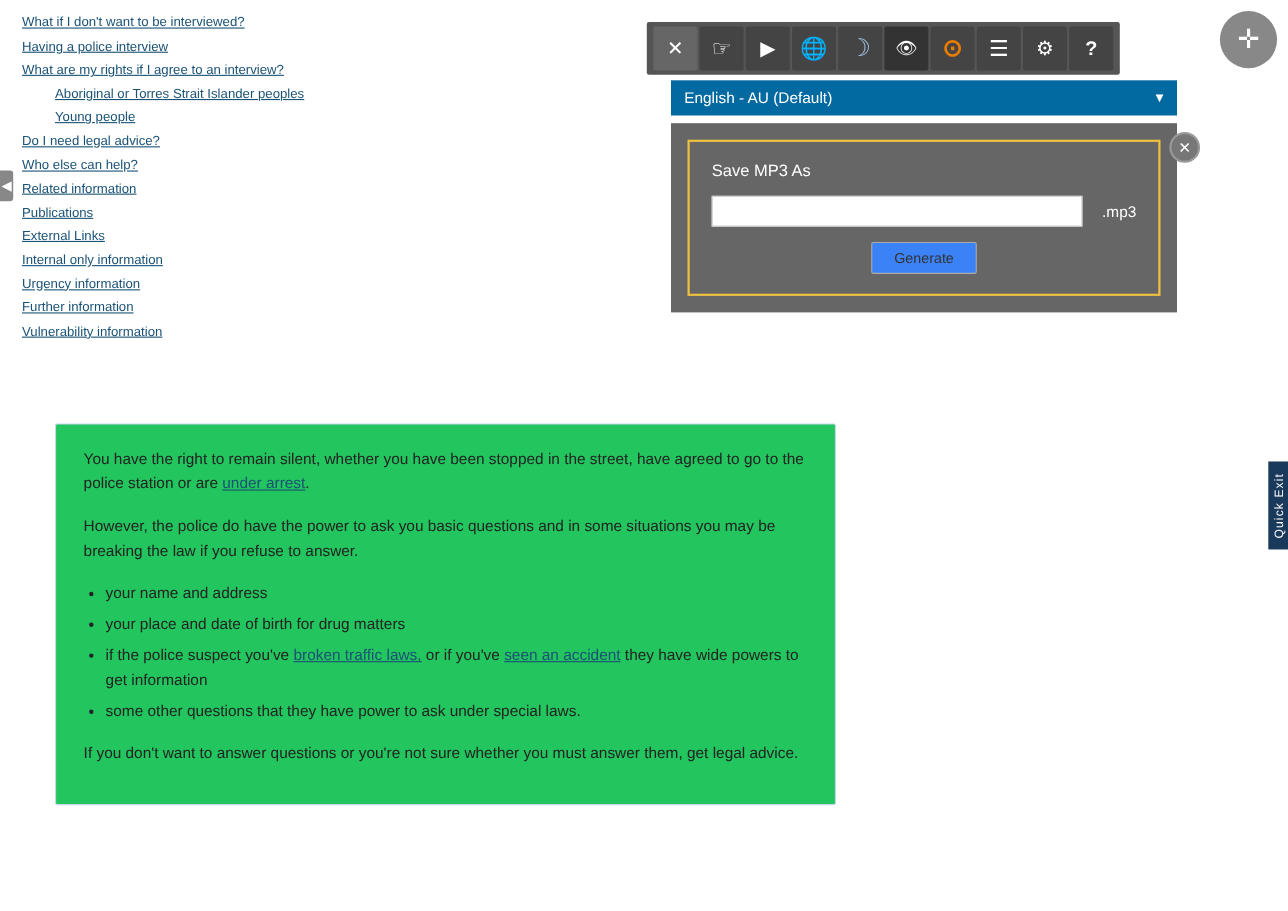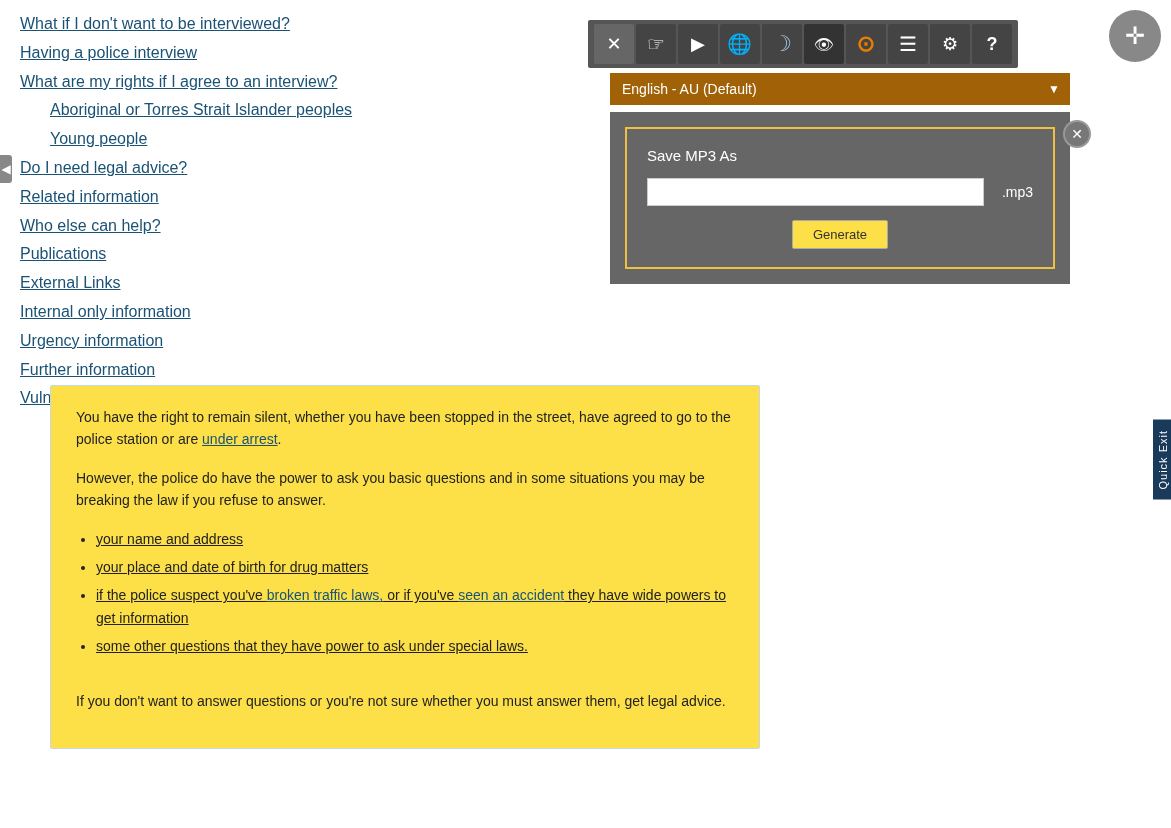--- a/index.html
+++ b/index.html
@@ -18,45 +18,44 @@
       position: absolute;
       top: 0;
       left: 0;
       width: 580px;
       padding: 10px 20px;
     }
     .left-nav a {
       color: #1a5276;
       display: block;
       line-height: 1.8;
-      font-size: 16px;
+      font-size: 12px;
     }
     .left-nav a.indented {
       padding-left: 30px;
     }
 
     
     .content-box {
       position: absolute;
       top: 385px;
       left: 50px;
       width: 710px;
-      background: #fde047;
+      background: #22c55e;
       border: 1px solid #c5d8e8;
       border-radius: 2px;
       padding: 20px 25px;
       font-size: 14px;
       color: #222;
       line-height: 1.6;
     }
     .content-box p { margin-bottom: 16px; }
     .content-box ul {
       margin-left: 20px;
-      margin-bottom: 32px;
-      text-decoration: underline;
+      margin-bottom: 15px;
     }
     .content-box ul li { margin-bottom: 6px; }
     .content-box a { color: #1a5276; text-decoration: underline; }
 
     
     .toolbar {
       position: absolute;
       top: 20px;
       left: 588px;
       display: flex;
@@ -109,21 +108,21 @@
 
     
     .lang-dropdown-container {
       position: absolute;
       top: 73px;
       left: 610px;
       width: 460px;
     }
     .lang-dropdown {
       width: 100%;
-      background: #a16207;
+      background: #0369a1;
       color: #fff;
       border: none;
       padding: 8px 12px;
       font-size: 14px;
       cursor: pointer;
       appearance: none;
       -webkit-appearance: none;
     }
     .lang-dropdown-wrapper {
       position: relative;
@@ -174,21 +173,21 @@
     }
     .save-mp3-ext {
       color: #fff;
       margin-left: 18px;
       font-size: 14px;
     }
     .save-mp3-generate {
       display: block;
       margin: 0 auto;
       padding: 6px 20px;
-      background: #fde047;
+      background: #3b82f6;
       color: #333;
       border: 1px solid #aaa;
       cursor: pointer;
       font-size: 13px;
       border-radius: 2px;
     }
     .save-mp3-close {
       position: absolute;
       top: 120px;
       left: 1063px;
@@ -242,22 +241,22 @@
 </head>
 <body>
 
 <nav class="left-nav">
 <a href="#">What if I don't want to be interviewed?</a>
     <a href="#">Having a police interview</a>
     <a href="#">What are my rights if I agree to an interview?</a>
     <a href="#" class="indented">Aboriginal or Torres Strait Islander peoples</a>
     <a href="#" class="indented">Young people</a>
     <a href="#">Do I need legal advice?</a>
+    <a href="#">Who else can help?</a>
     <a href="#">Related information</a>
-    <a href="#">Who else can help?</a>
     <a href="#">Publications</a>
     <a href="#">External Links</a>
     <a href="#">Internal only information</a>
     <a href="#">Urgency information</a>
     <a href="#">Further information</a>
     <a href="#">Vulnerability information</a>
   </nav>
 
 <div class="side-arrow">◀</div>
 

